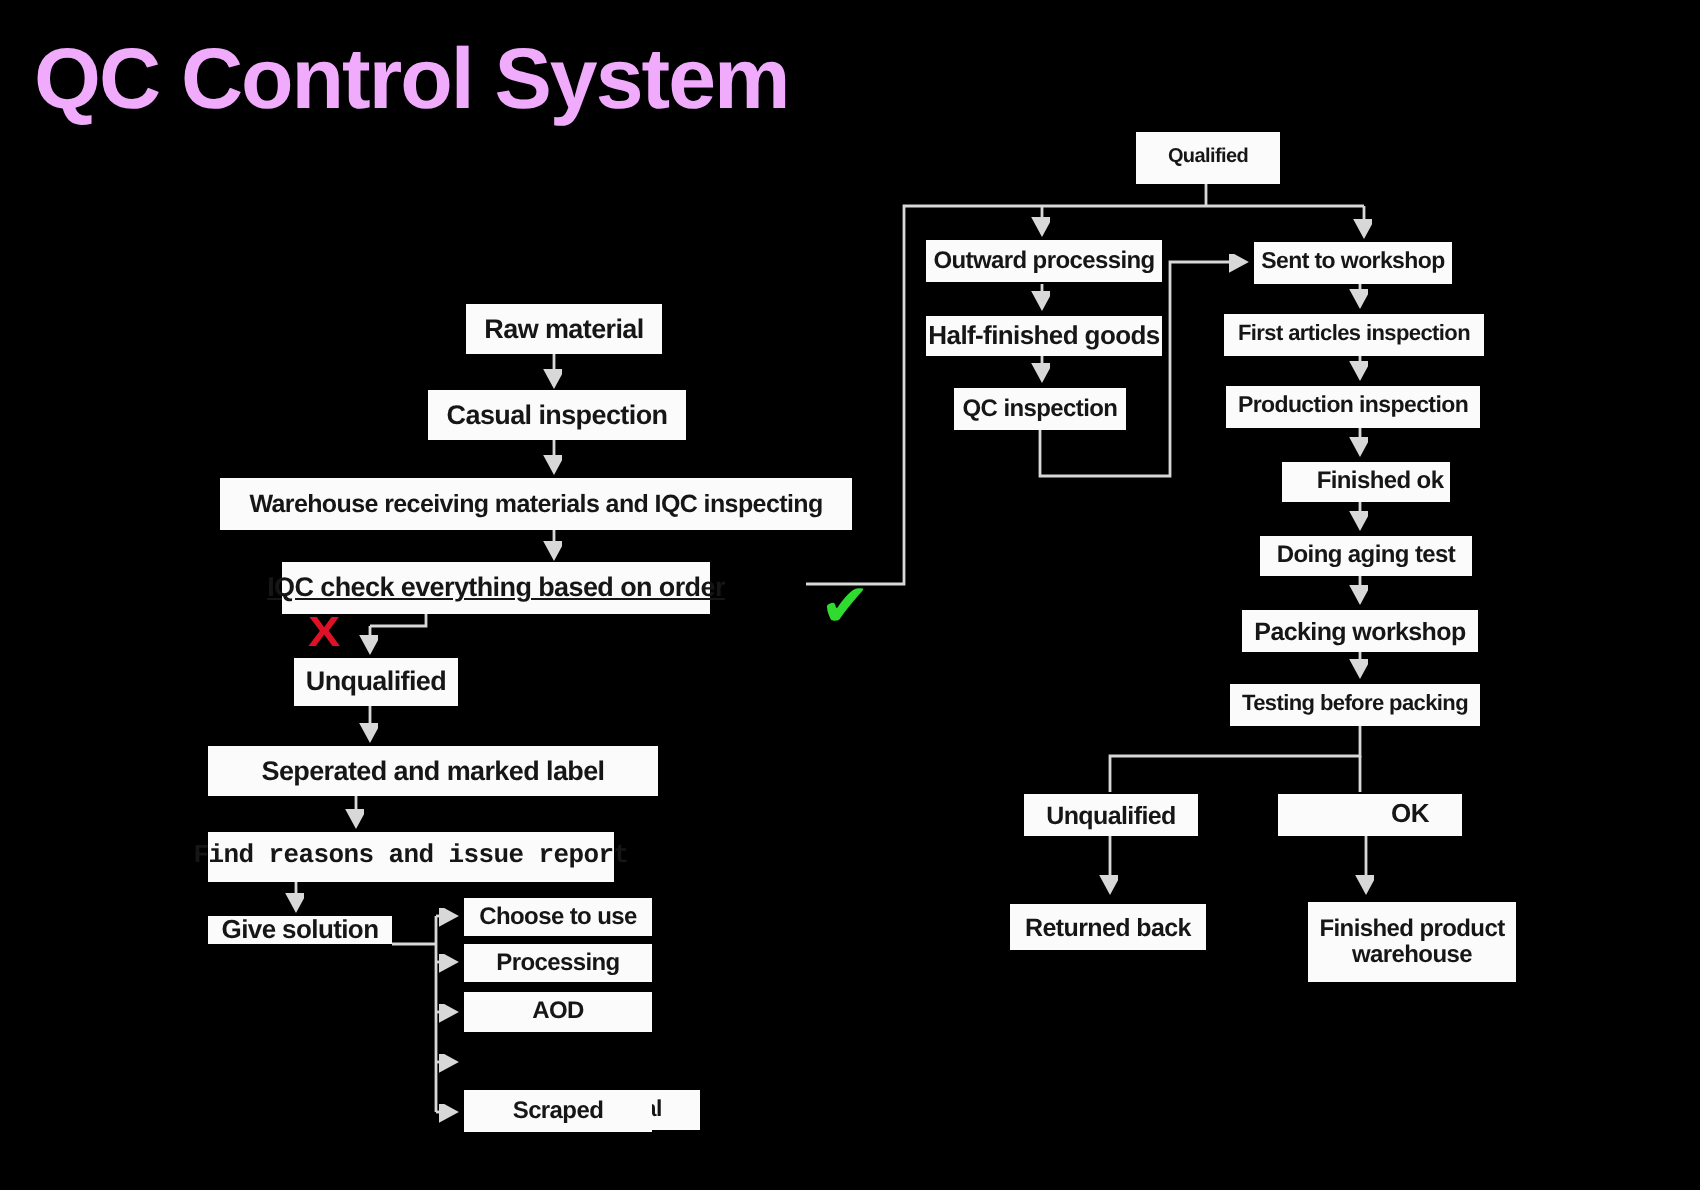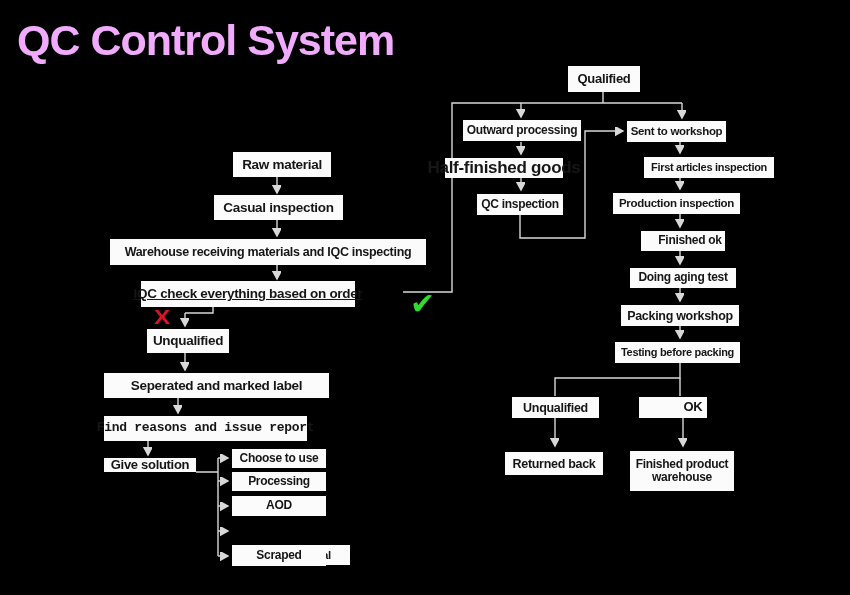--- a/index.html
+++ b/index.html
@@ -13,21 +13,21 @@
     font-size:43px;font-weight:700;letter-spacing:-1px;
     color:#f0abfc;white-space:nowrap;
   }
   .node{
     position:absolute;box-sizing:border-box;
     background:var(--node-fill,#fbfbfb);color:var(--node-text,#161616);
     display:flex;align-items:center;justify-content:center;
     font-weight:700;letter-spacing:-0.3px;line-height:1.12;
     white-space:nowrap;text-align:center;
   }
-  .node.wrap{white-space:normal;padding:1px 4px;}
+  .node.wrap{white-space:normal;padding:1px 4px;margin-left:24px;}
   svg.connectors{position:absolute;left:0;top:0;}
   svg.connectors path{stroke:var(--line,#d8d8d8);stroke-width:1.4;fill:none;}
   #arwhead{fill:var(--line,#d8d8d8);}
   .mark{position:absolute;font-weight:900;line-height:1;}
   .mark.check{color:var(--check,#2fdb2f);font-size:30px;left:410px;top:289px;}
   .mark.cross{color:var(--cross,#df1126);font-size:21px;left:155px;top:306px;
     transform:scaleX(1.15);}
 </style>
 </head>
 <body>
@@ -84,33 +84,33 @@
       <div class="node" style="left: 141px; top: 281px; width: 214px; height: 26px; font-size: 13.5px; text-decoration: underline;">IQC check everything based on order</div>
       <div class="node" style="left: 147px; top: 329px; width: 82px; height: 24px; font-size: 13.5px;">Unqualified</div>
       <div class="node" style="left: 104px; top: 373px; width: 225px; height: 25px; font-size: 13.5px;">Seperated and marked label</div>
       <div class="node" style="left: 104px; top: 416px; width: 203px; height: 25px; font-size: 13px; font-family: Liberation Mono, monospace;">Find reasons and issue report</div>
       <div class="node" style="left: 104px; top: 458px; width: 92px; height: 14px; font-size: 13px;">Give solution</div>
       <div class="node" style="left: 232px; top: 449px; width: 94px; height: 19px; font-size: 12px;">Choose to use</div>
       <div class="node" style="left: 232px; top: 472px; width: 94px; height: 19px; font-size: 12px;">Processing</div>
       <div class="node" style="left: 232px; top: 496px; width: 94px; height: 20px; font-size: 12px;">AOD</div>
       <div class="node" style="left: 232px; top: 545px; width: 118px; height: 20px; font-size: 11.5px;">Return material</div>
       <div class="node" style="left: 232px; top: 546px; width: 94px; height: 20px; font-size: 12px;">Scraped</div>
-      <div class="node" style="left: 568px; top: 66px; width: 72px; height: 26px; font-size: 13px;">Qualified</div>
+      <div class="node" style="left: 568px; top: 66px; width: 72px; height: 26px; font-size: 10px;">Qualified</div>
       <div class="node" style="left: 463px; top: 120px; width: 118px; height: 21px; font-size: 12px;">Outward processing</div>
-      <div class="node" style="left: 445px; top: 158px; width: 118px; height: 20px; font-size: 17px;">Half-finished goods</div>
+      <div class="node" style="left: 463px; top: 158px; width: 118px; height: 20px; font-size: 13px;">Half-finished goods</div>
       <div class="node" style="left: 477px; top: 194px; width: 86px; height: 21px; font-size: 12px;">QC inspection</div>
       <div class="node" style="left: 627px; top: 121px; width: 99px; height: 21px; font-size: 11.5px;">Sent to workshop</div>
-      <div class="node" style="left: 644px; top: 157px; width: 130px; height: 21px; font-size: 11px;">First articles inspection</div>
+      <div class="node" style="left: 612px; top: 157px; width: 130px; height: 21px; font-size: 11px;">First articles inspection</div>
       <div class="node" style="left: 613px; top: 193px; width: 127px; height: 21px; font-size: 11.5px;">Production inspection</div>
       <div class="node" style="left: 641px; top: 231px; width: 84px; height: 20px; font-size: 12px; padding-left: 14px;">Finished ok</div>
       <div class="node" style="left: 630px; top: 268px; width: 106px; height: 20px; font-size: 12px;">Doing aging test</div>
       <div class="node" style="left: 621px; top: 305px; width: 118px; height: 21px; font-size: 12.5px;">Packing workshop</div>
       <div class="node" style="left: 615px; top: 342px; width: 125px; height: 21px; font-size: 11px;">Testing before packing</div>
       <div class="node" style="left: 512px; top: 397px; width: 87px; height: 21px; font-size: 12.5px;">Unqualified</div>
-      <div class="node" style="left: 639px; top: 397px; width: 68px; height: 21px; font-size: 13px; padding-left: 40px;">OK</div>
+      <div class="node" style="left: 639px; top: 397px; width: 92px; height: 21px; font-size: 13px; padding-left: 40px;">OK</div>
       <div class="node" style="left: 505px; top: 452px; width: 98px; height: 23px; font-size: 12.5px;">Returned back</div>
       <div class="node wrap" style="left: 630px; top: 451px; width: 104px; height: 40px; font-size: 12px;">Finished product warehouse</div>
     </div>
 
   <span class="mark check">✔</span>
   <span class="mark cross">X</span>
 
 </div>
 
 </body></html>

